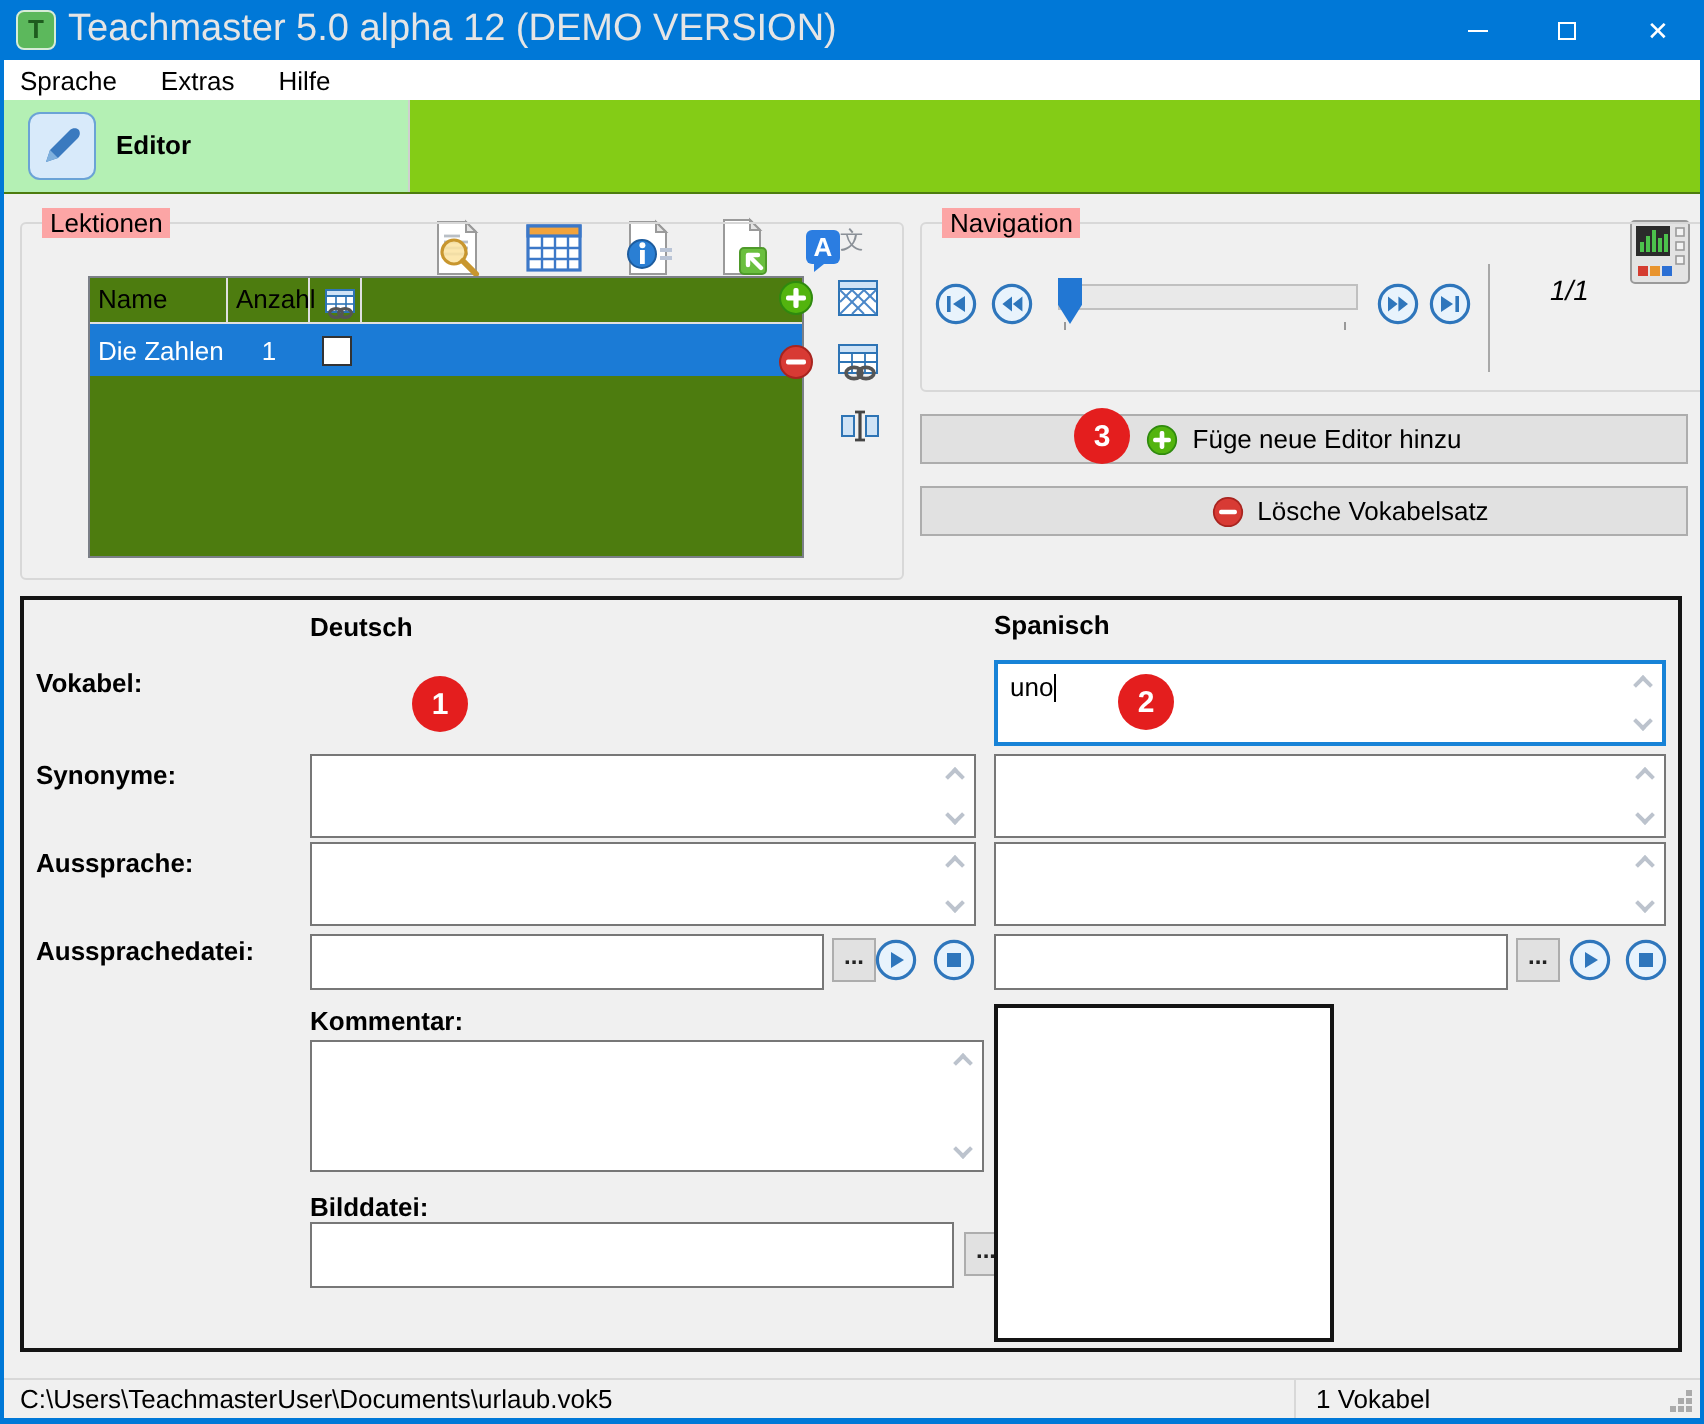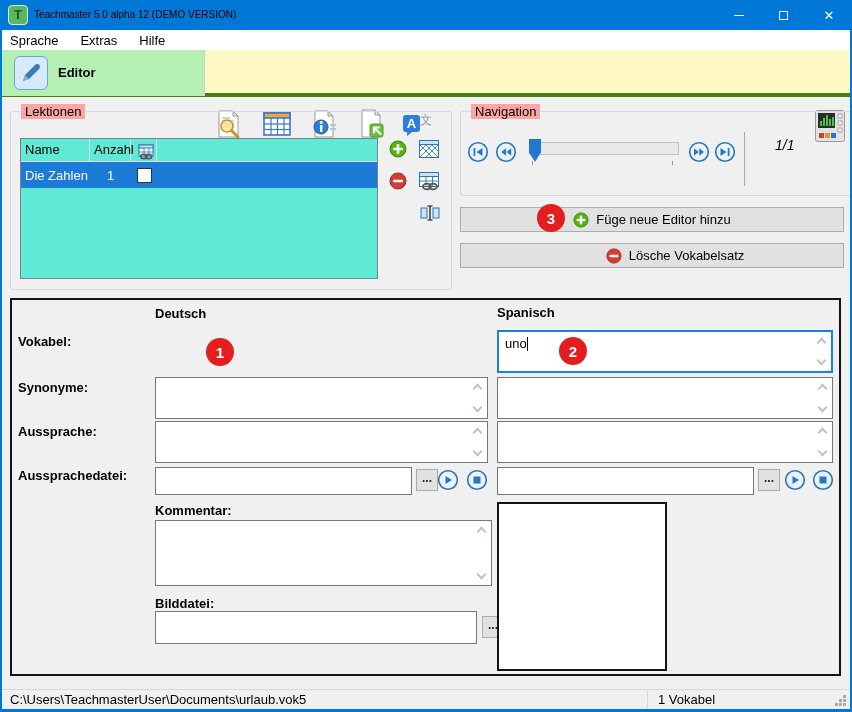--- a/index.html
+++ b/index.html
@@ -6,45 +6,45 @@
   html,body { background:#cfcfcf; }
   body { font-family:"Liberation Sans", sans-serif; }
   #win { position:relative; width:852px; height:712px; background:#f0f0f0; overflow:hidden;
          font-size:13px; color:#000; }
   .abs { position:absolute; }
 
   
   #titlebar { left:0; top:0; width:852px; height:30px; background:#0078d7; }
   #appicon { left:8px; top:5px; width:20px; height:20px; background:#5cb85c; border:1px solid #d7ecd7;
              border-radius:4px; color:#1e5c1e; font-weight:bold; font-size:13px; text-align:center; line-height:18px; }
-  #title { left:34px; top:0; height:30px; line-height:30px; color:#000000; font-size:10px; white-space:nowrap; }
+  #title { left:34px; top:0; height:30px; line-height:30px; color:#e5e5e5; font-size:19px; white-space:nowrap; }
   .wbtn { top:0; width:45px; height:30px; display:flex; align-items:center; justify-content:center; color:#fff; }
   .minbar { width:10px; height:1px; background:#fff; }
   .maxbox { width:9px; height:9px; border:1px solid #fff; }
   .closex { font-size:13px; line-height:1; }
 
   
   #menubar { left:2px; top:30px; width:848px; height:20px; background:#fff; display:flex; align-items:center; padding-left:8px; }
   .menuitem { padding:0 10px 0 0; margin-right:12px; }
 
   
-  #toolbar { left:2px; top:50px; width:848px; height:47px; background:#fef9c3; border-bottom:4px solid #4d7c0f; }
+  #toolbar { left:2px; top:50px; width:848px; height:47px; background:#84cc16; border-bottom:1px solid #4d7c0f; }
   #editorarea { left:0; top:0; width:202px; height:46px; background:#b4f0b4; }
   #pencilbtn { left:12px; top:6px; width:34px; height:34px; background:#d8eafa; border:1px solid #6ba3d6; border-radius:6px;
                display:flex; align-items:center; justify-content:center; }
   #editorlabel { left:56px; top:0; height:46px; line-height:46px; font-weight:bold; }
   #toolsep { left:202px; top:0; width:1px; height:46px; background:#cfcfcf; }
   .toolbtn { top:57px; width:34px; height:34px; display:flex; align-items:center; justify-content:center; }
 
   
   .groupbox { border:1px solid #d8d8d8; border-radius:3px; }
   .grouptitle { position:absolute; top:-8px; left:10px; background:#fca5a5; padding:0 4px; font-size:13px; }
 
   
-  #listbox { background:#5eead4; border:1px solid #7b7f87; }
+  #listbox { background:#4d7c0f; border:1px solid #7b7f87;margin-left:24px; }
   .lt-header { display:flex; height:23px; border-bottom:1px solid #e0e0e0; }
   .lt-hcell { border-right:1px solid #e0e0e0; padding:3px 0 0 4px; }
   .lt-row { display:flex; height:26px; background:#1b7bd6; color:#fff; align-items:center; }
   .cbox { width:15px; height:15px; background:#fff; border:1px solid #333; }
 
   
   .navbtn { width:22px; height:22px; }
   #groove { background:#e9e9e9; border:1px solid #c0c0c0; }
   #handle { background:#2277d3; clip-path:polygon(0 0,100% 0,100% 58%,50% 100%,0 58%); }
   .tick { width:1px; height:4px; background:#999; }

